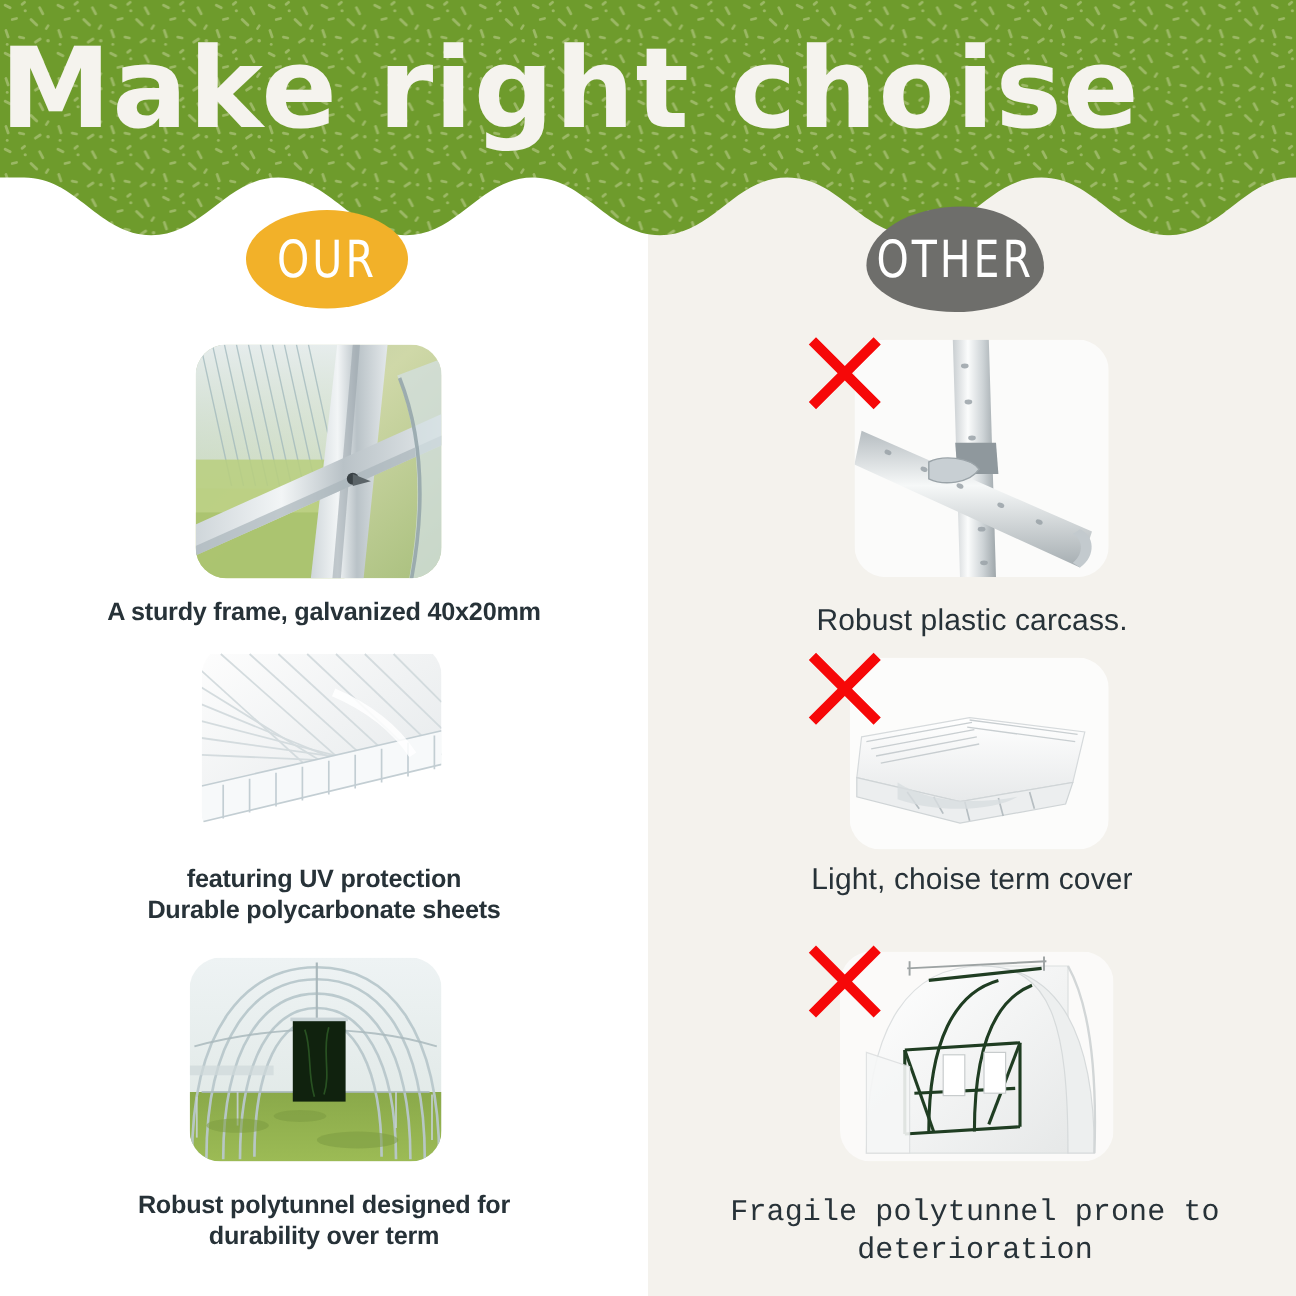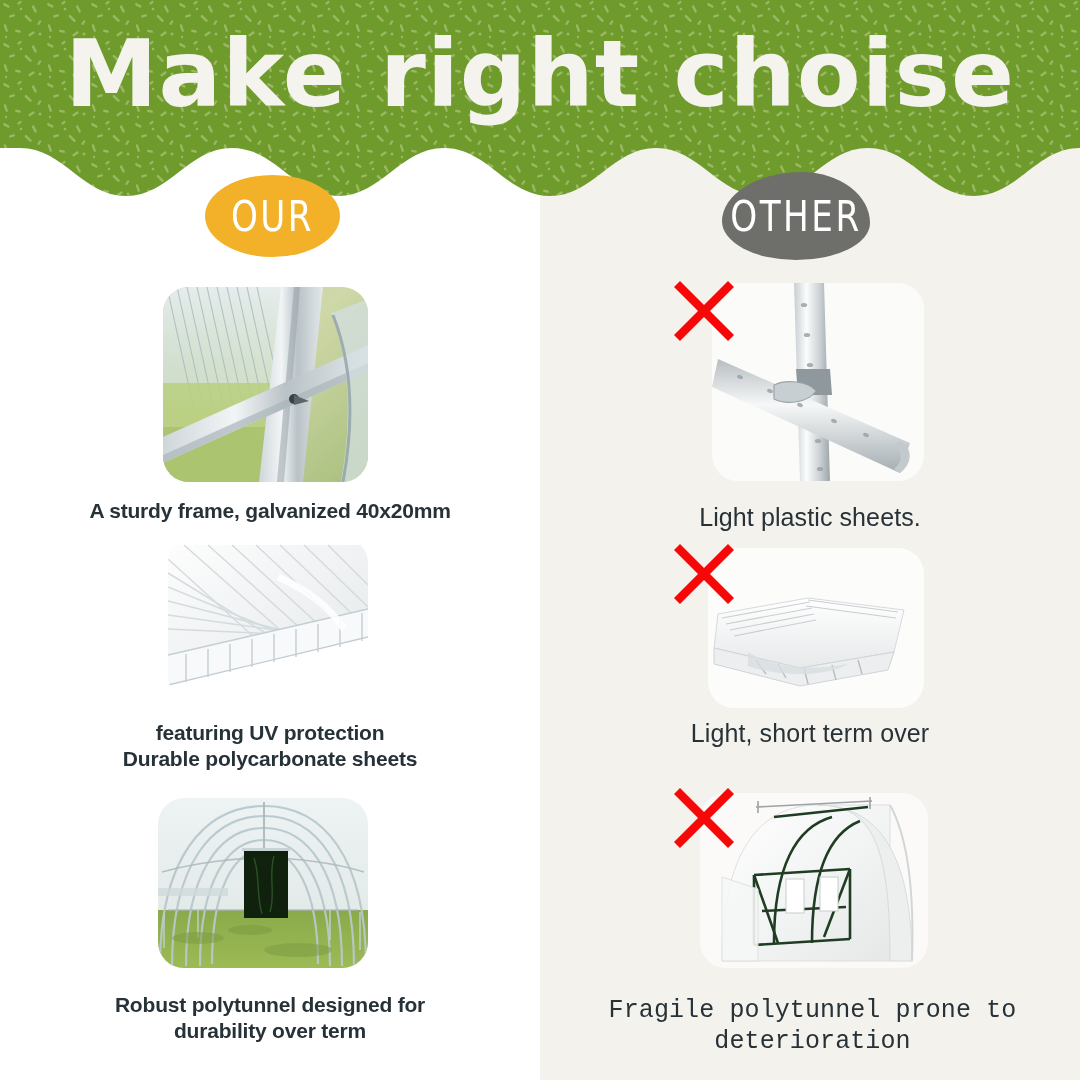--- a/index.html
+++ b/index.html
@@ -17,21 +17,20 @@
   .col-bg-right { position:absolute; left:540px; top:0; width:540px; height:1080px; background:#F4F2ED; }
 
   
   .header {
     position:absolute; left:0; top:0; width:1080px; height:200px;
     overflow:hidden;
   }
   .header-svg { position:absolute; left:0; top:0; }
   .header-title {
     position:absolute; left:0; top:26px; width:1080px;
-    text-align:center;
     font-size:93px;
     font-weight:bold;
     letter-spacing:1px;
     color:#F5F3EE;
     line-height:1.05;
     font-family:"DejaVu Sans", sans-serif;
     z-index:3;
   }
 
   
@@ -322,21 +321,21 @@
         </g>
         <path d="M84,86 L118,86 L120,112 L86,112 Z" fill="#8f989d"></path>
         <path d="M62,102 C74,96 96,98 104,108 C96,120 74,122 62,116 Z" fill="#c8cfd3" stroke="#9aa3a8" stroke-width="1.2"></path>
       </svg>
     </div>
     <div class="xmark" style="left:668px; top:275px; width:72px; height:72px;">
       <svg width="72" height="72" viewBox="0 0 72 72">
         <path d="M12,6 L36,30 L60,6 L66,12 L42,36 L66,60 L60,66 L36,42 L12,66 L6,60 L30,36 L6,12 Z" fill="#F60808"></path>
       </svg>
     </div>
-    <div class="caption cap-right" style="left:560px; top:502px; width:500px;">Light plastic sheets.</div>
+    <div class="caption cap-right" style="left:560px; top:502px; width:500px;">Robust plastic carcass.</div>
   </div>
 
   <div class="item">
     <div class="thumb" style="left:708px; top:548px; width:216px; height:160px;">
       <svg class="ph" viewBox="0 0 216 160" preserveAspectRatio="none">
         <defs>
           <linearGradient id="g5a" x1="0" y1="0" x2="0" y2="1">
             <stop offset="0" stop-color="#ffffff"></stop>
               <stop offset="1" stop-color="#e7e9ea"></stop>
           </linearGradient>
@@ -360,21 +359,21 @@
           <path d="M150,112 L154,126"></path>
         </g>
         <path d="M40,104 C62,118 96,124 140,116 C120,128 74,130 40,118 Z" fill="#d8dde0" opacity="0.8"></path>
       </svg>
     </div>
     <div class="xmark" style="left:668px; top:538px; width:72px; height:72px;">
       <svg width="72" height="72" viewBox="0 0 72 72">
         <path d="M12,6 L36,30 L60,6 L66,12 L42,36 L66,60 L60,66 L36,42 L12,66 L6,60 L30,36 L6,12 Z" fill="#F60808"></path>
       </svg>
     </div>
-    <div class="caption cap-right" style="left:560px; top:718px; width:500px;">Light, short term over</div>
+    <div class="caption cap-right" style="left:560px; top:718px; width:500px;">Light, choise term cover</div>
   </div>
 
   <div class="item">
     <div class="thumb" style="left:700px; top:793px; width:228px; height:175px;">
       <svg class="ph" viewBox="0 0 228 175" preserveAspectRatio="none">
         <defs>
           <linearGradient id="g6f" x1="0" y1="0" x2="1" y2="1">
             <stop offset="0" stop-color="#ffffff"></stop>
               <stop offset="0.5" stop-color="#f3f4f4"></stop>
             <stop offset="1" stop-color="#e6e8e8"></stop>

